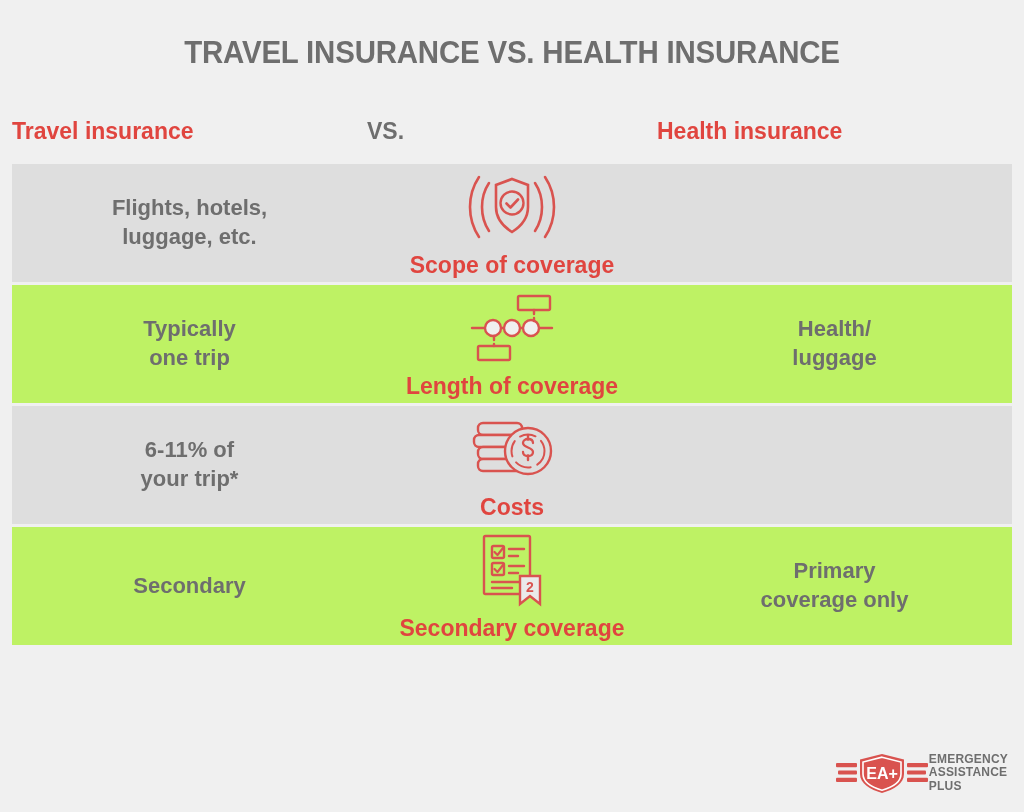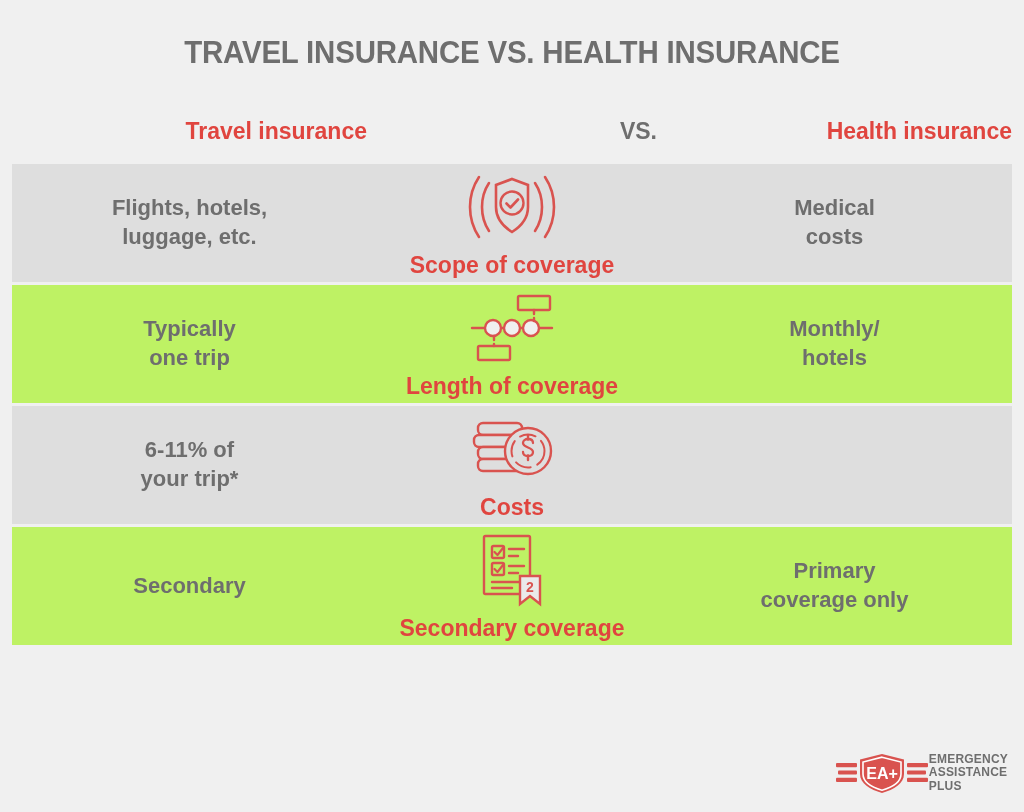--- a/index.html
+++ b/index.html
@@ -43,21 +43,21 @@
     position: absolute;
     top: 118px;
     left: 12px;
     width: 1000px;
     display: flex;
     align-items: center;
   }
   .hdr {
     font-size: 23px;
     font-weight: bold;
-    text-align: right;
+    text-align: left;
   }
   .hdr-left   { width: 355px; color: #e0453f; }
   .hdr-center { width: 290px; color: #6e6e6e; }
   .hdr-right  { width: 355px; color: #e0453f; }
 
   
   .rows {
     position: absolute;
     top: 164px;
     left: 12px;
@@ -158,24 +158,20 @@
             <path d="M52 7 L68 13 V35 C68 47 60 55 52 60 C44 55 36 47 36 35 V13 Z"></path>
             <circle cx="52" cy="31" r="11.5" stroke-width="2.4"></circle>
             <path d="M46.5 31.5 L50.5 35.5 L58 27.5" stroke-width="2.6" stroke-linejoin="round"></path>
             <path d="M29 11 C23 20 22 30 22 35 C22 40 23 50 29 59"></path>
             <path d="M19 5 C11 17 10 29 10 35 C10 41 11 53 19 65"></path>
             <path d="M75 11 C81 20 82 30 82 35 C82 40 81 50 75 59"></path>
             <path d="M85 5 C93 17 94 29 94 35 C94 41 93 53 85 65"></path>
           </svg>
         </div>
         <div class="center-label">Scope of coverage</div>
-      </div>
-      <div class="cell cell-right">
-        <div>Medical</div>
-        <div>costs</div>
       </div>
     </div>
 
     <div class="row light">
       <div class="cell cell-left">
         <div>Typically</div>
         <div>one trip</div>
       </div>
       <div class="center-col">
         <div class="icon-wrap">
@@ -186,22 +182,22 @@
             <circle cx="65" cy="38" r="8" fill="#f0f0f0"></circle>
             <rect x="52" y="6" width="32" height="14" rx="1.5"></rect>
             <line x1="68" y1="20" x2="68" y2="31" stroke-dasharray="4 4"></line>
             <rect x="12" y="56" width="32" height="14" rx="1.5"></rect>
             <line x1="28" y1="46" x2="28" y2="56" stroke-dasharray="4 4"></line>
           </svg>
         </div>
         <div class="center-label">Length of coverage</div>
       </div>
       <div class="cell cell-right">
-        <div>Monthly/</div>
-        <div>hotels</div>
+        <div>Health/</div>
+        <div>luggage</div>
       </div>
     </div>
 
     <div class="row dark">
       <div class="cell cell-left">
         <div>6-11% of</div>
         <div>your trip*</div>
       </div>
       <div class="center-col">
         <div class="icon-wrap">

